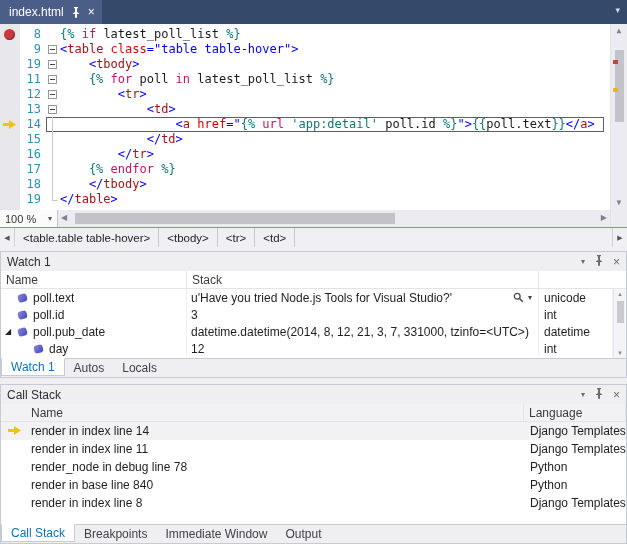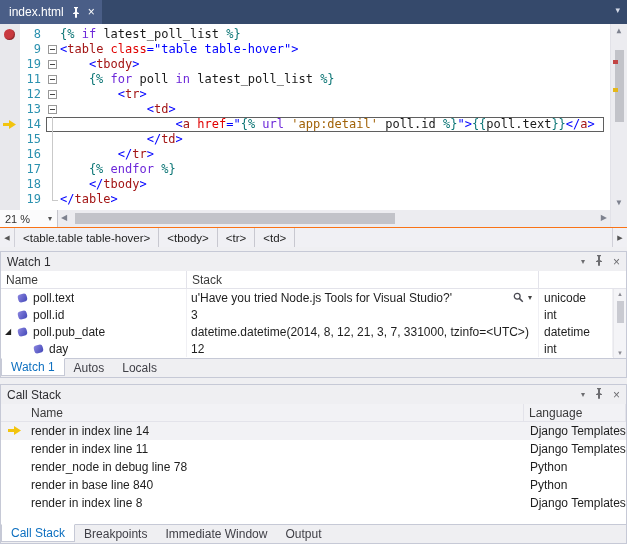--- a/index.html
+++ b/index.html
@@ -25,22 +25,22 @@
   .ed-num{width:26px;flex:none;text-align:right;padding-right:5px;color:#2B91AF}
   .ed-rest{flex:1;display:flex;margin-right:6px}
   .ed-row.current .ed-rest{outline:1px solid #5F5F5F;outline-offset:-1px}
   .ed-fold{width:14px;flex:none;position:relative}
   .fold-box{position:absolute;left:2px;top:3px;width:9px;height:9px;border:1px solid #989898;background:#fff}
   .fold-box::after{content:'';position:absolute;left:1px;right:1px;top:3px;height:1px;background:#444}
   .fold-line::before{content:'';position:absolute;left:6px;top:0;bottom:0;border-left:1px solid #C9C9C9}
   .fold-end::before{content:'';position:absolute;left:6px;top:0;height:8px;border-left:1px solid #C9C9C9}
   .fold-end::after{content:'';position:absolute;left:6px;top:8px;width:6px;height:1px;background:#C9C9C9}
   .ed-code{white-space:pre}
-  .tk-dj{color:#0B7575}.tk-kw{color:#6d28d9}.tk-id{color:#1A1A1A}
-  .tk-tag{color:#A31515}.tk-dl{color:#0000FF}.tk-at{color:#E00000}.tk-st{color:#a16207}
+  .tk-dj{color:#0B7575}.tk-kw{color:#be185d}.tk-id{color:#1A1A1A}
+  .tk-tag{color:#A31515}.tk-dl{color:#0000FF}.tk-at{color:#E00000}.tk-st{color:#0f766e}
 
   .vscroll{position:absolute;right:0;top:0;bottom:0;width:17px;background:#ECECF0;border-left:1px solid #E2E2E8;display:flex;flex-direction:column;justify-content:space-between;align-items:center;padding:3px 0;z-index:2}
   .sar{font-size:8px;color:#7E828F;line-height:1}
   .vthumb{position:absolute;left:4px;top:26px;width:9px;height:72px;background:#C2C3C9}
   .sb-mark{position:absolute;left:2px;width:5px;height:4px}
   .sb-mark-red{top:36px;background:#C24444}
   .sb-mark-gold{top:64px;background:#E5B719}
 
   
   .hbar{height:17px;display:flex;background:#ECECF0;flex:none}
@@ -239,21 +239,21 @@
       <span class="sar">▲</span>
       <div class="vthumb"></div>
       <div class="sb-mark sb-mark-red"></div>
       <div class="sb-mark sb-mark-gold"></div>
       <span class="sar">▼</span>
     </div>
   </div>
 
   <div class="hbar">
     <div class="zoom">
-      <span>21 %</span>
+      <span>100 %</span>
       <span class="zcaret">▾</span>
     </div>
     <div class="hscroll">
       <span class="sar sar-l">◀</span>
       <div class="hthumb"></div>
       <span class="sar sar-r">▶</span>
     </div>
     <div class="corner"></div>
   </div>
 

